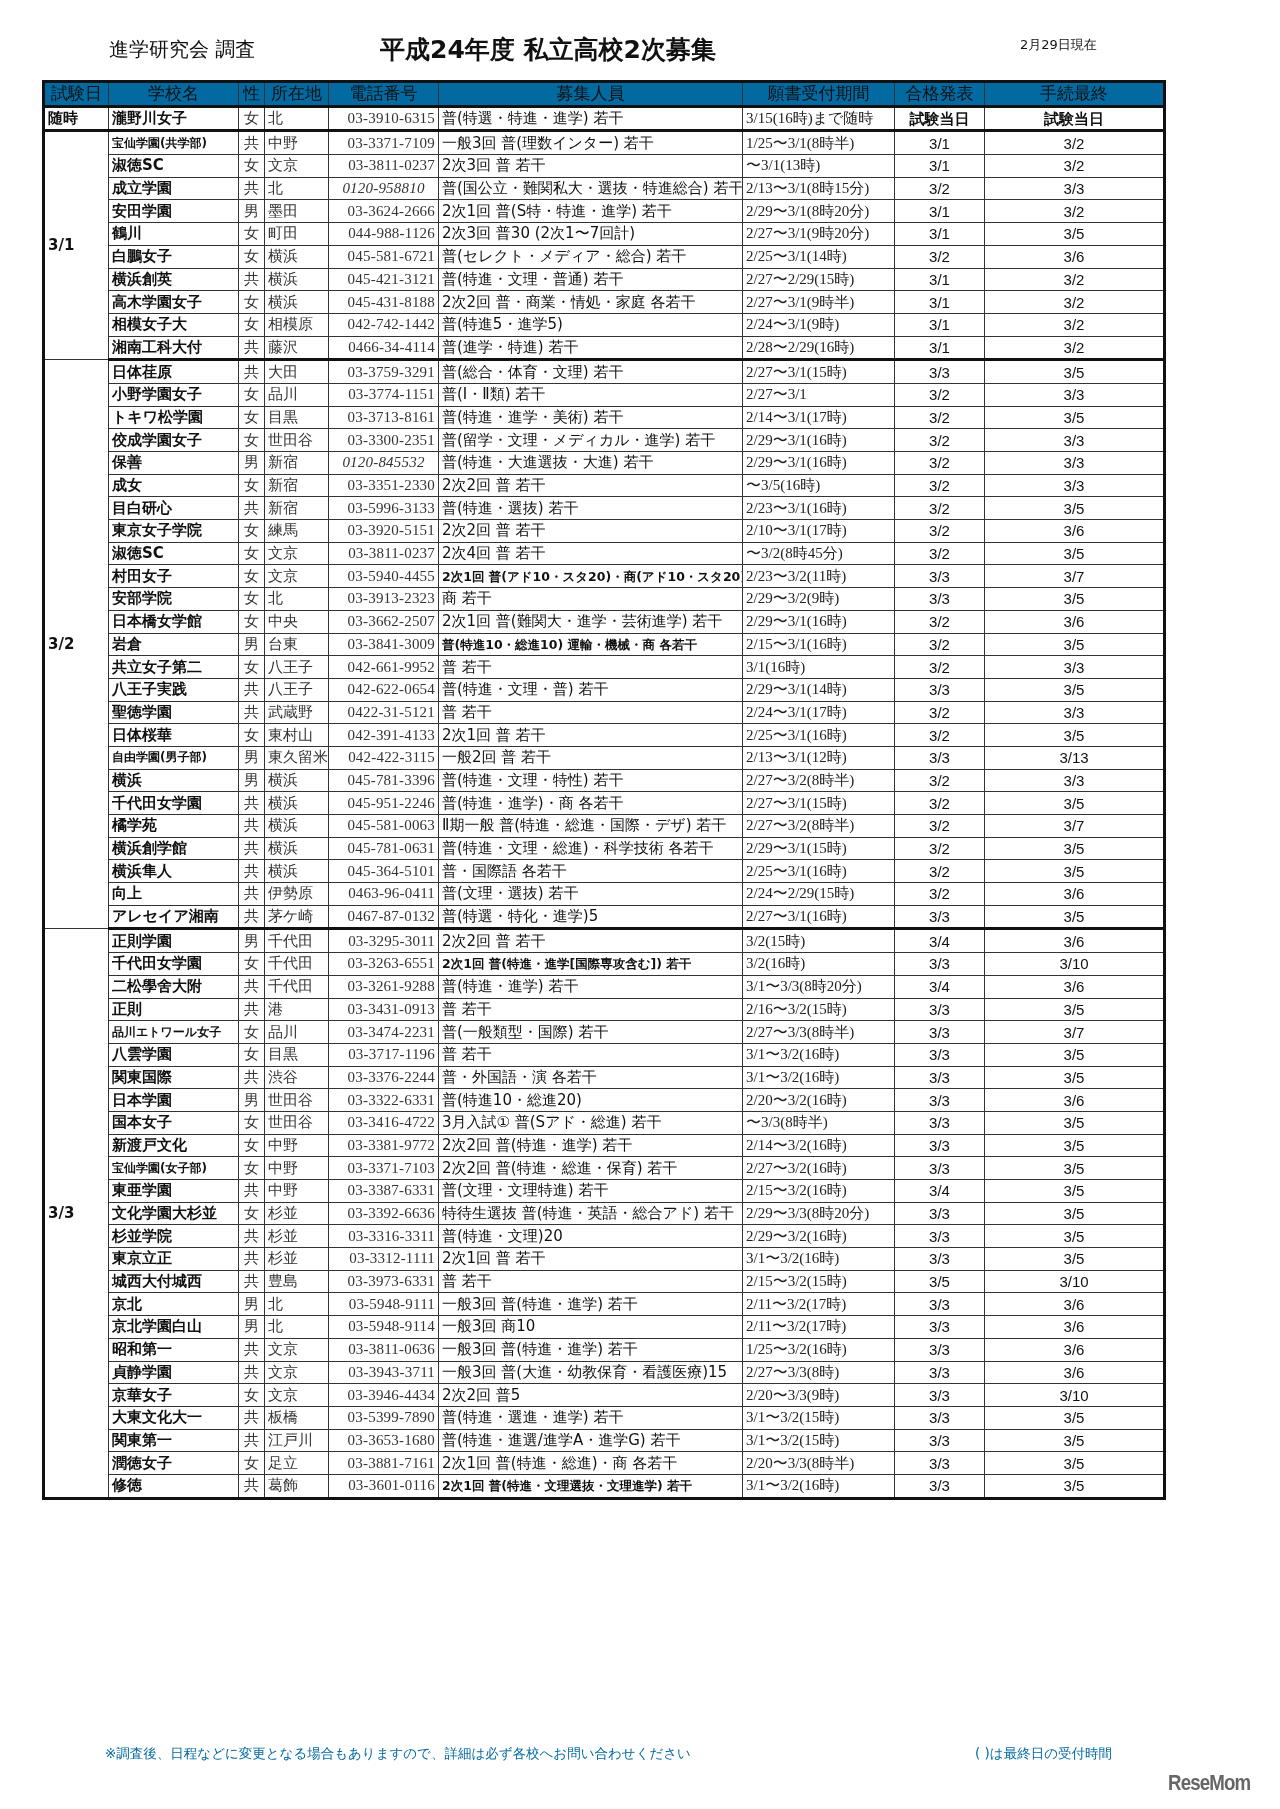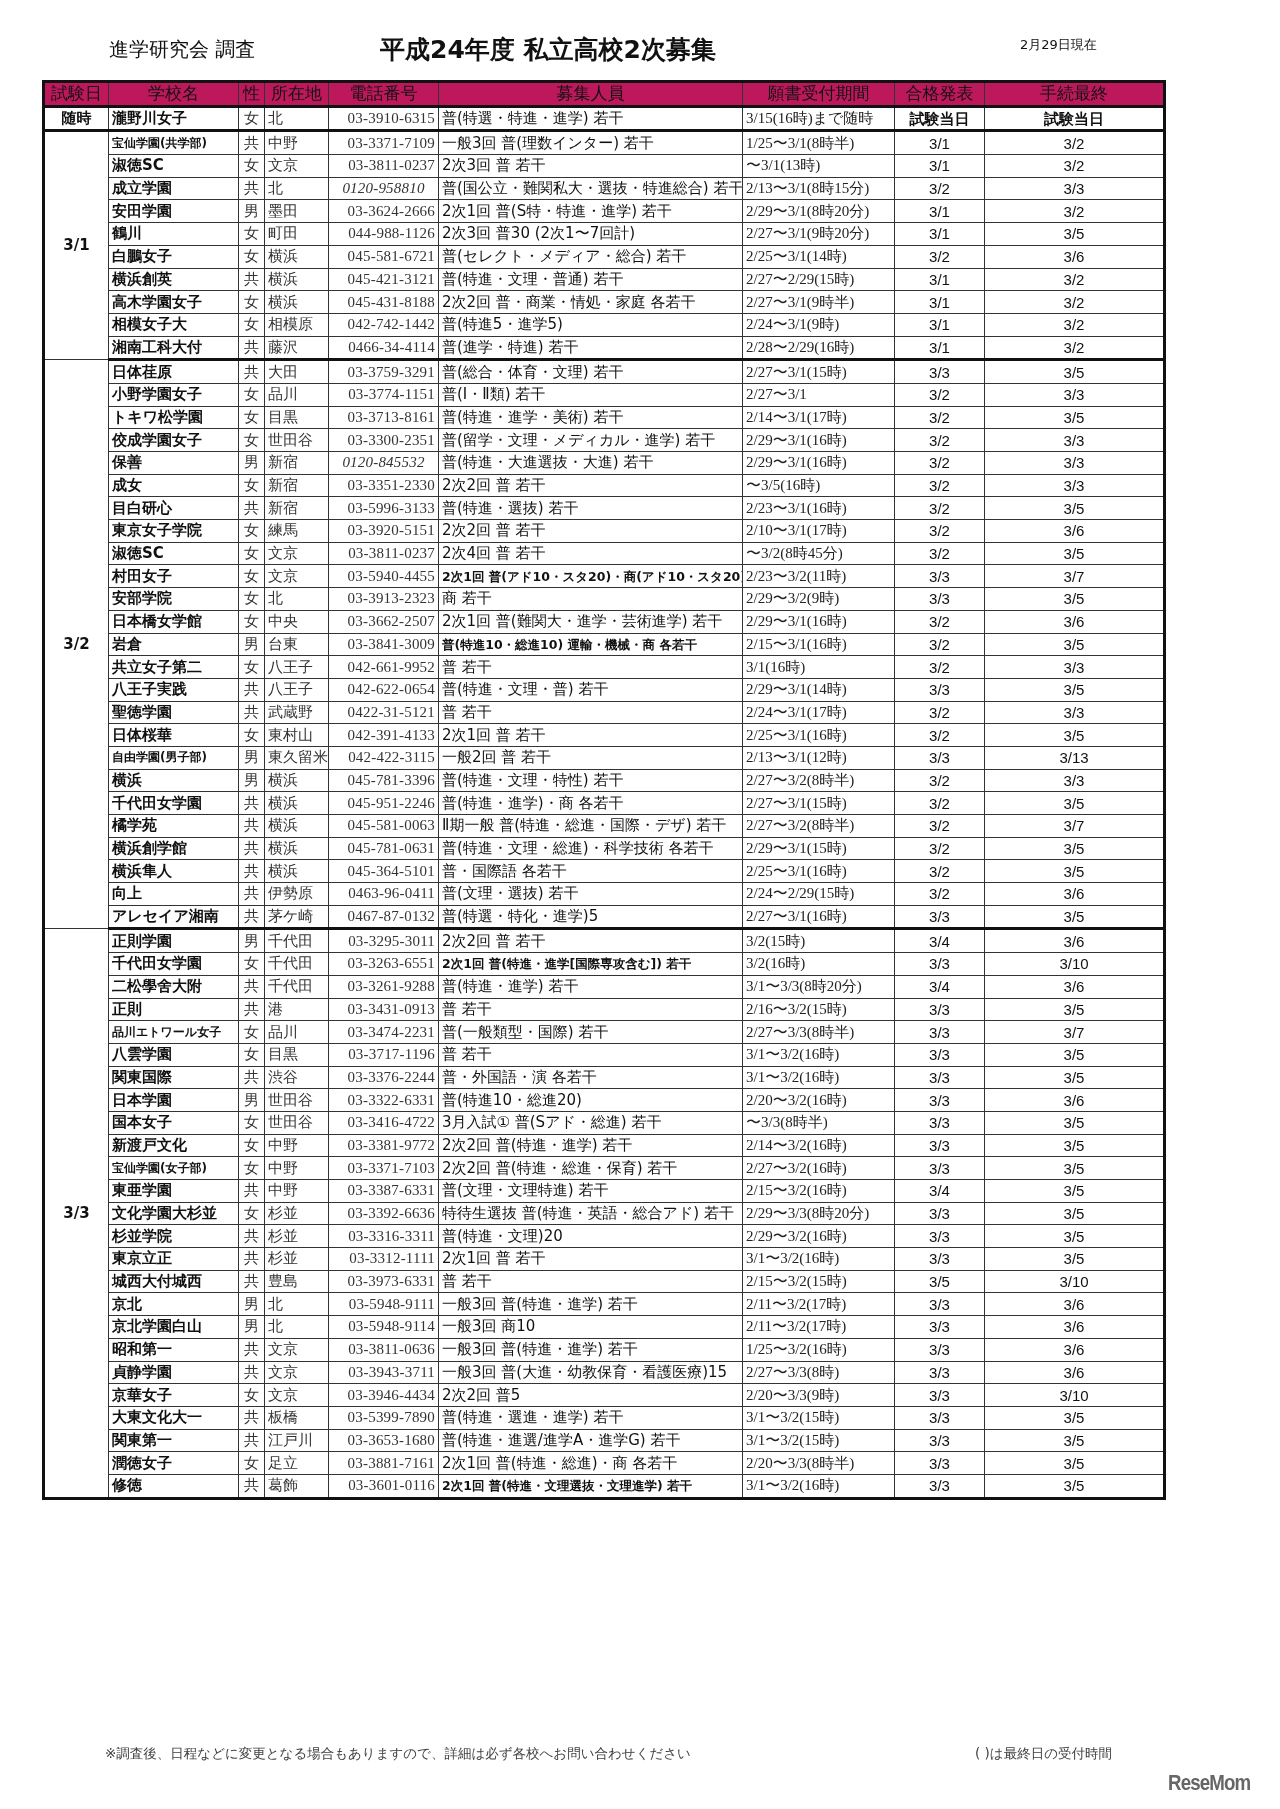--- a/index.html
+++ b/index.html
@@ -3,36 +3,36 @@
 <meta charset="utf-8">
 <style>
   html,body{margin:0;padding:0;background:#fff;}
   body{width:1280px;height:1809px;position:relative;overflow:hidden;font-family:"DejaVu Sans","Liberation Sans",sans-serif;color:#111;}
   .hdr{position:absolute;top:36px;font-size:13px;}
   .hdr.org{left:109px;font-size:20px;}
   .hdr.title{left:380px;font-size:25px;font-weight:bold;top:33px;}
   .hdr.date{left:1020px;}
   table.main{position:absolute;left:42px;top:80px;width:1121px;border-collapse:collapse;table-layout:fixed;border:3px solid #111;}
   table.main td, table.main th{border:1px solid #333;padding:0 3px;height:21.7px;line-height:21px;white-space:nowrap;overflow:hidden;font-size:15px;}
-  table.main th{background:#be185d;font-weight:normal;font-size:17px;text-align:center;border-bottom:3px solid #111;}
-  .c-day{text-align:center;font-weight:bold;font-size:17px;}
+  table.main th{background:#0369a1;font-weight:normal;font-size:17px;text-align:center;border-bottom:3px solid #111;}
+  .c-day{font-weight:bold;font-size:17px;}
   .c-name{font-weight:bold;font-size:16px;letter-spacing:0;}
   .c-name.small{font-size:12px;}
   .c-sex{text-align:center;font-family:"DejaVu Serif","Liberation Serif",serif;color:#333;}
   .c-loc{font-family:"DejaVu Serif","Liberation Serif",serif;font-size:14px;color:#333;}
   .c-tel{font-family:"Liberation Serif","DejaVu Serif",serif;font-size:14.5px;text-align:right;letter-spacing:0.2px;color:#333;}
   .c-tel.center{text-align:center;font-style:italic;}
   .c-rec{font-size:15px;}
   .c-rec.small{font-size:12.5px;font-weight:bold;}
   .c-per{font-family:"Liberation Serif","DejaVu Serif",serif;font-size:14.5px;color:#222;}
   .c-pass,.c-proc{text-align:center;font-family:"Liberation Sans",sans-serif;font-size:16px;}
   tr.group-end td{border-bottom:3px solid #111;}
   tr.first td{font-weight:bold;}
   tr.first td.c-sex, tr.first td.c-loc, tr.first td.c-tel, tr.first td.c-rec, tr.first td.c-per{font-weight:normal;}
-  .foot{position:absolute;top:1745px;font-size:13.5px;color:#404040;}
+  .foot{position:absolute;top:1745px;font-size:13.5px;color:#0369a1;}
   .foot.note{left:105px;}
   .foot.legend{left:975px;}
   .logo{position:absolute;left:1168px;top:1770px;font-family:"Liberation Sans",sans-serif;font-weight:bold;font-size:22px;color:#666;letter-spacing:-1px;transform:scaleX(0.85);transform-origin:left;}
 </style>
 </head>
 <body>
 
 <div class="hdr org">進学研究会  調査</div>
 <div class="hdr title">平成24年度  私立高校2次募集</div>
 <div class="hdr date">2月29日現在</div>

